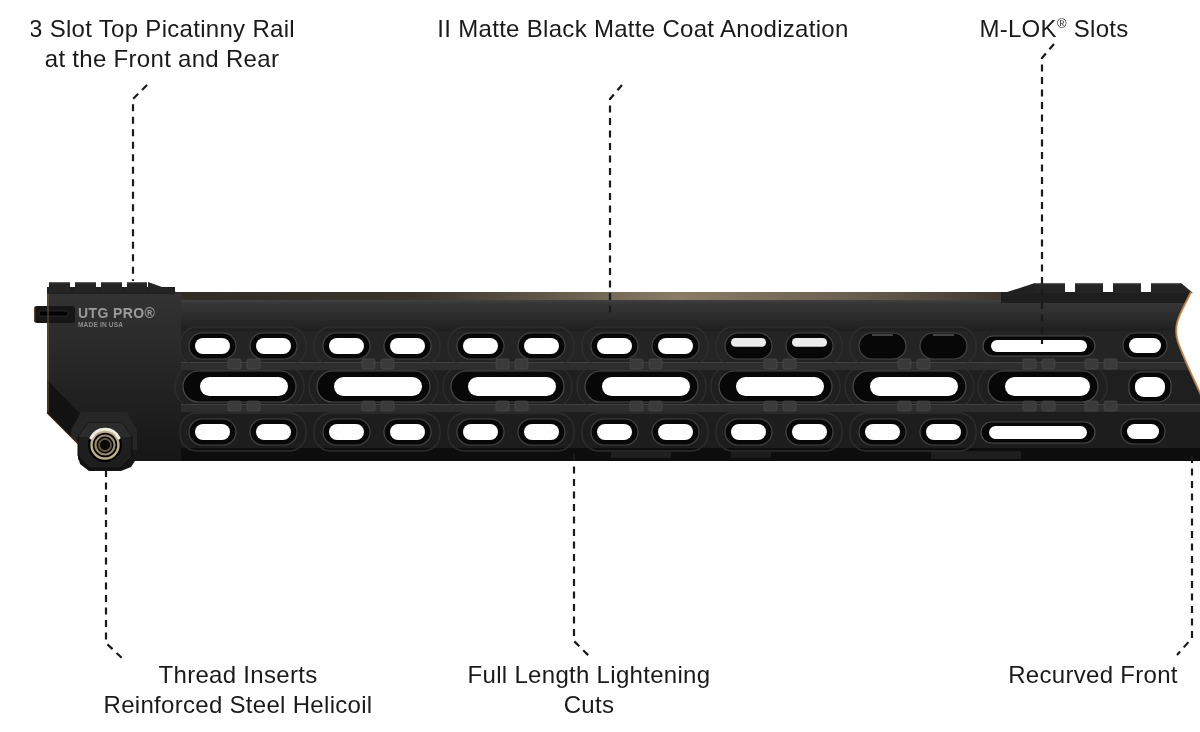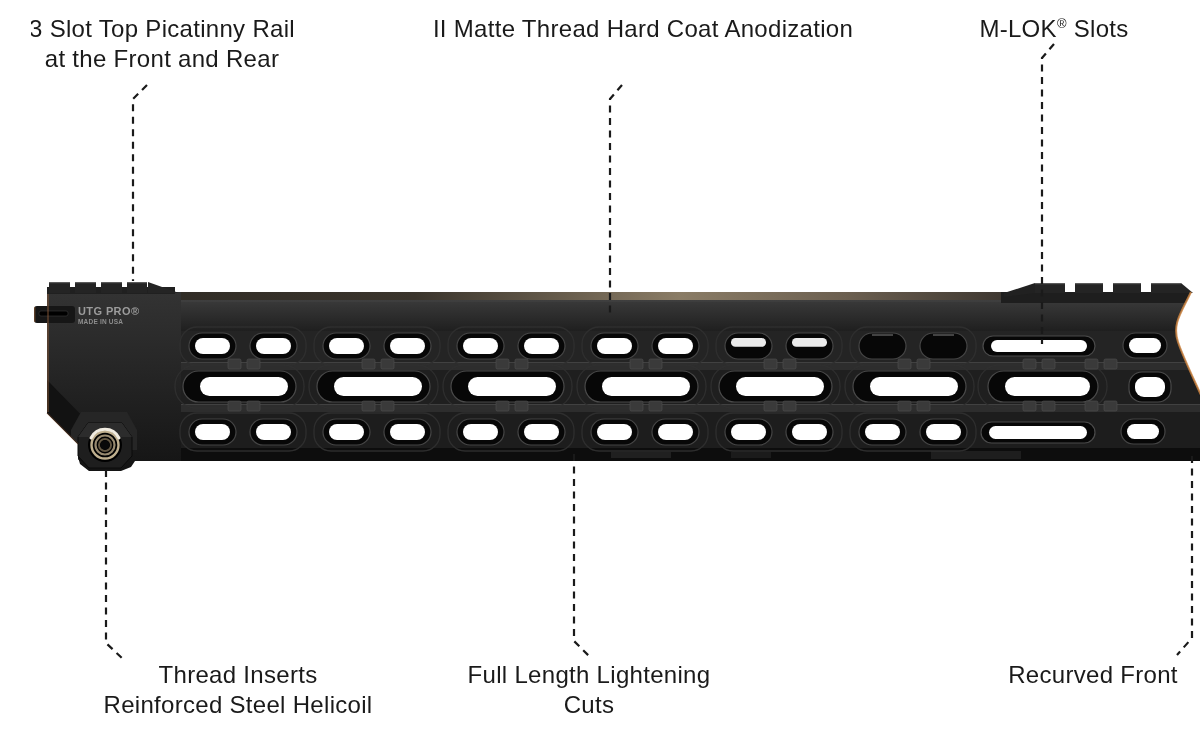--- a/index.html
+++ b/index.html
@@ -19,21 +19,21 @@
     line-height:30px;
     letter-spacing:0.3px;
     color:#1a1a1a;
   }
   .callout sup{font-size:13px;line-height:0;}
   .engraving{
     position:absolute;left:47px;top:305px;
     color:#9c9c9c;line-height:1.15;letter-spacing:0.4px;
     pointer-events:none;
   }
-  .engraving .brand{font-size:11px;font-weight:bold;}
+  .engraving .brand{font-size:14px;font-weight:bold;}
   .engraving .origin{font-size:6.5px;font-weight:bold;color:#8d8d8d;letter-spacing:0.2px;}
 </style>
 </head>
 <body>
 
 <div id="stage">
 
   <svg id="rail-svg" width="1200" height="732" viewBox="0 0 1200 732">
       <defs>
     <linearGradient id="gBody" x1="0" y1="0" x2="0" y2="1">
@@ -262,21 +262,21 @@
         <path d="M 1161 456 L 1161 638 L 1146 655"></path>
       </g>
     </svg>
 
   <div class="callout" style="left:131px;top:14px;">
     <div>3 Slot Top Picatinny Rail</div>
     <div>at the Front and Rear</div>
   </div>
 
   <div class="callout" style="left:612px;top:14px;">
-    <div>II Matte Thread Hard Coat Anodization</div>
+    <div>II Matte Black Matte Coat Anodization</div>
   </div>
 
   <div class="callout" style="left:1023px;top:14px;">
     <span>M-LOK</span><sup>®</sup><span> Slots</span>
   </div>
 
   <div class="callout" style="left:207px;top:660px;">
     <div>Thread Inserts</div>
     <div>Reinforced Steel Helicoil</div>
   </div>

